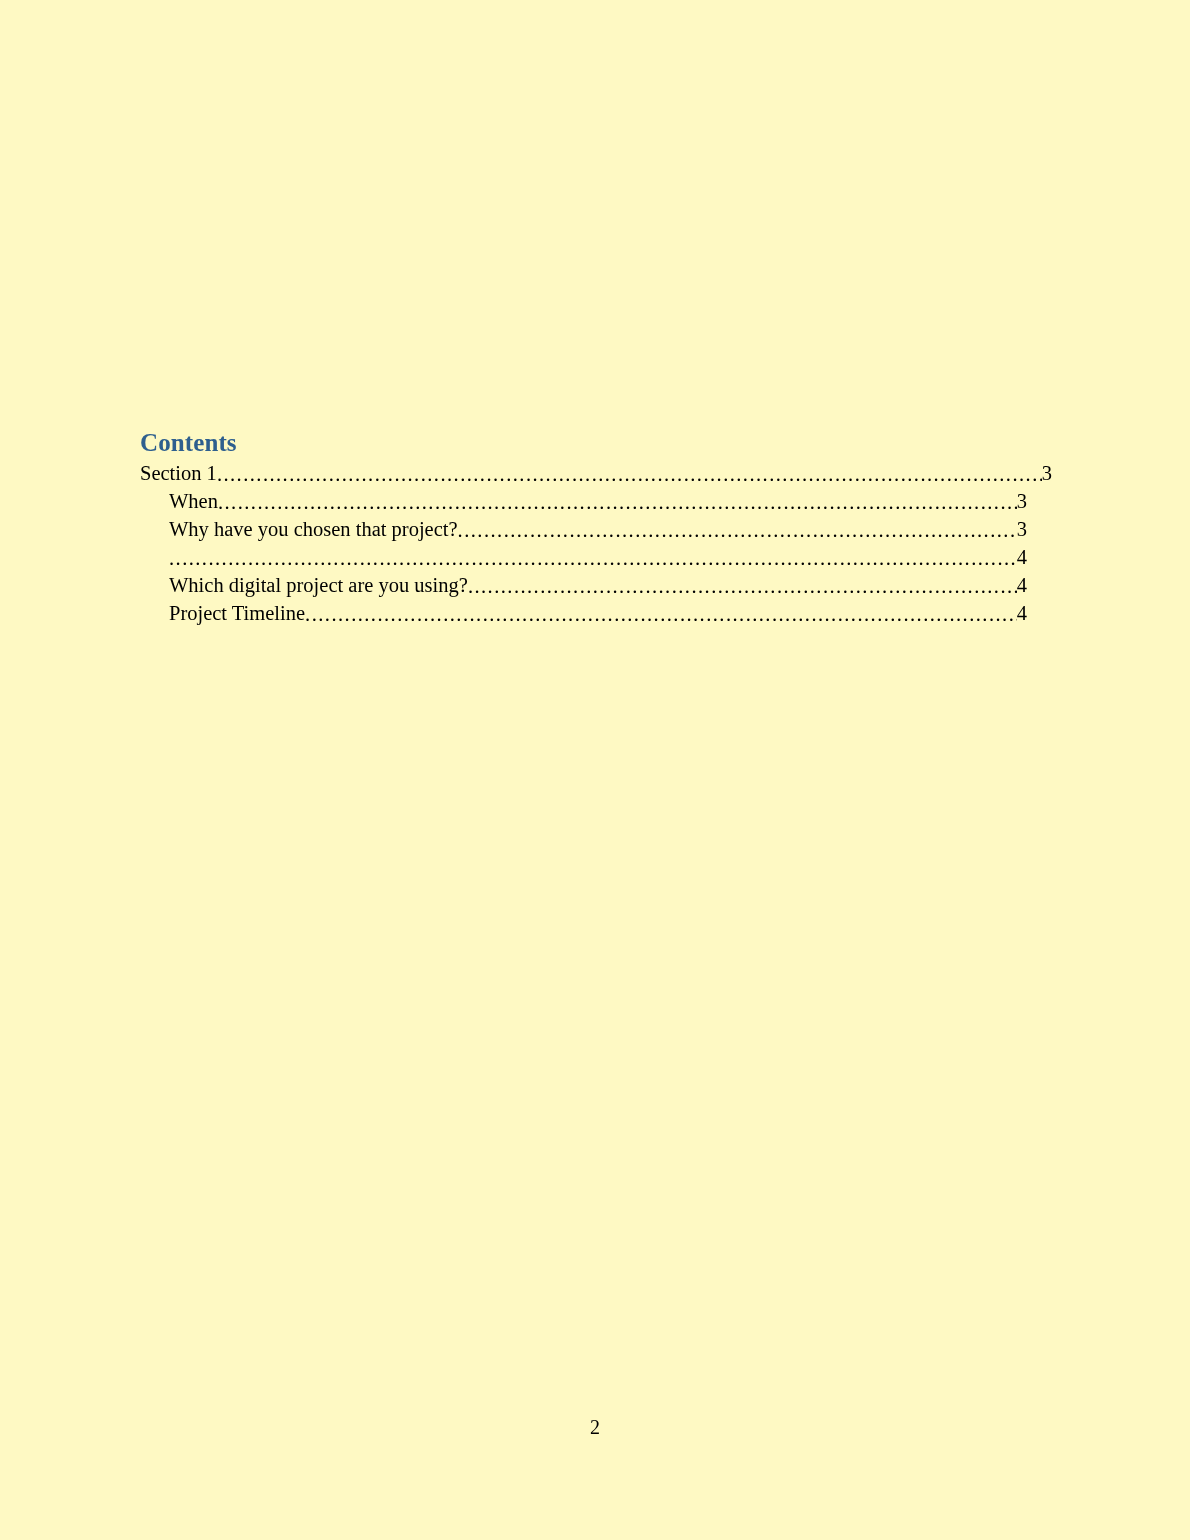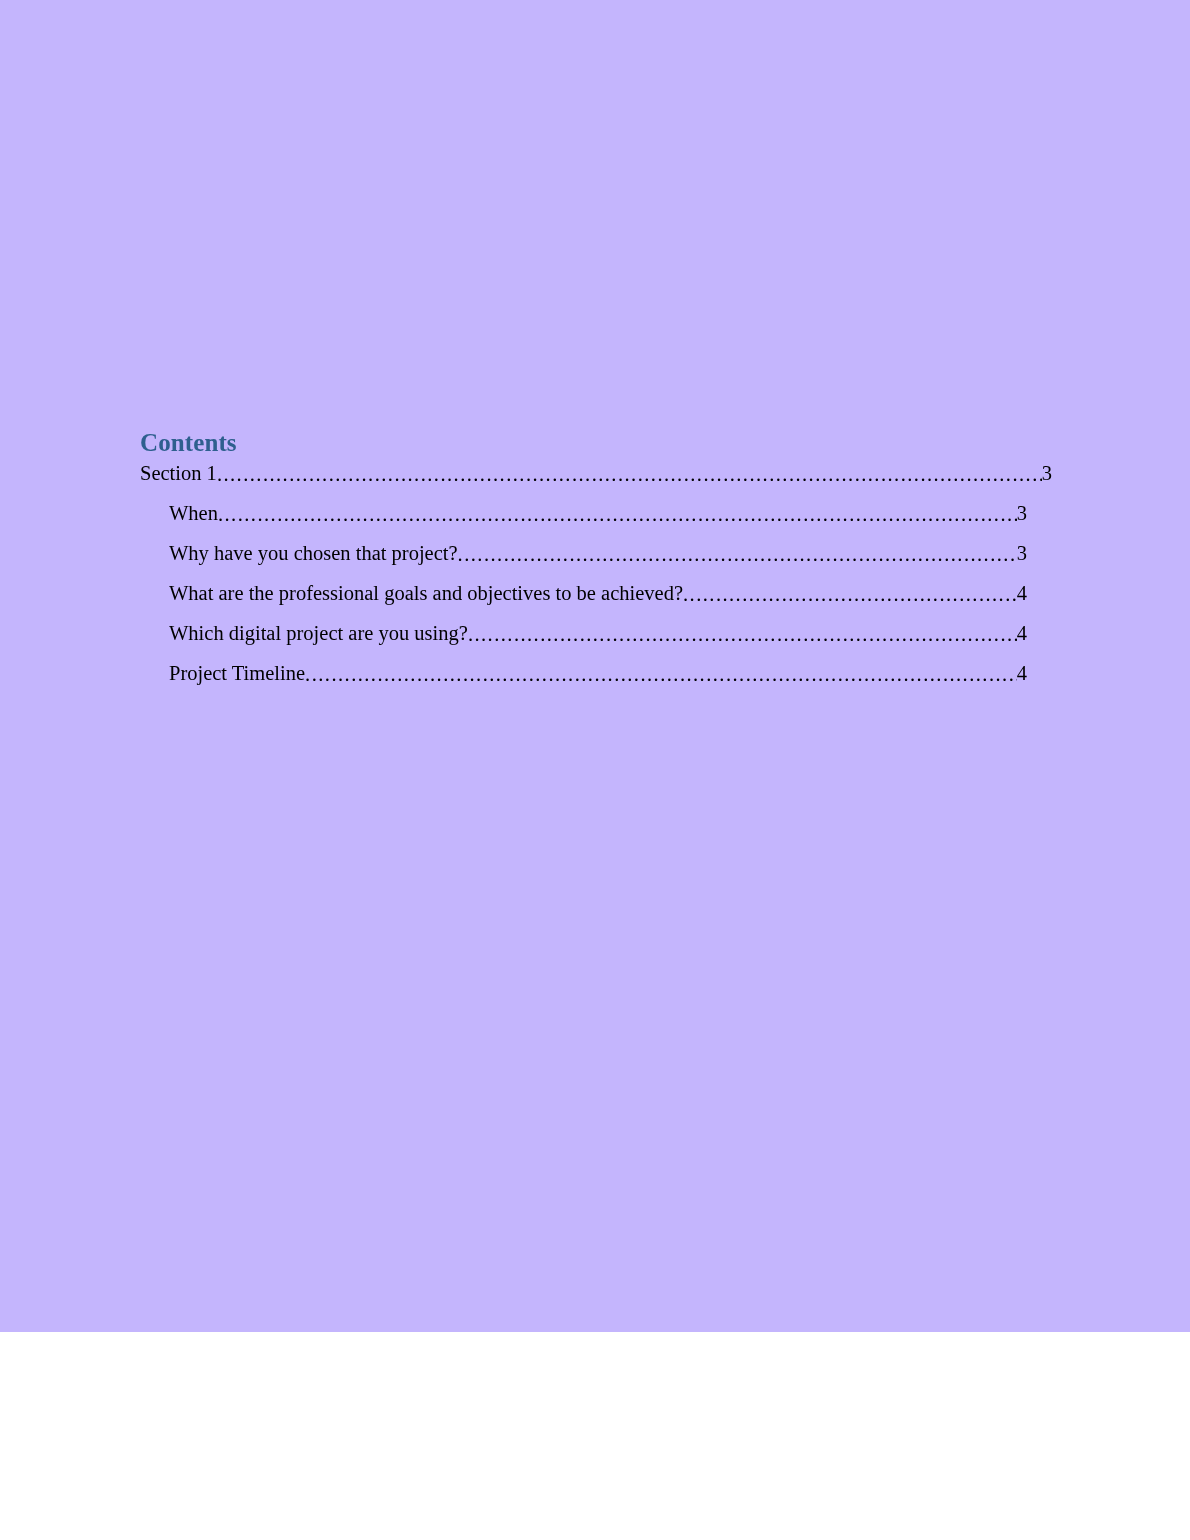--- a/index.html
+++ b/index.html
@@ -4,22 +4,22 @@
 <style>
   html, body {
     margin: 0;
     padding: 0;
     background: #ffffff;
   }
 
   .page {
     position: relative;
     width: 1190px;
-    height: 1332px;
-    background: #c4b5fd;
+    height: 1540px;
+    background: #fef9c3;
     margin: 0 auto;
     overflow: hidden;
     font-family: "Liberation Serif", "DejaVu Serif", serif;
     color: #000000;
   }
 
   
   .toc-block {
     position: absolute;
     left: 140px;
@@ -57,21 +57,21 @@
   .toc-entry.lvl1 {
     margin-left: 0;
     width: 912px;
     margin-top: 0;
   }
 
   
   .toc-entry.lvl2 {
     margin-left: 29px;
     width: 858px;
-    margin-top: 18px;
+    margin-top: 6px;
   }
 
   .toc-entry.lvl1.spaced-top {
     margin-top: 18px;
   }
 
   .toc-title {
     flex: 0 0 auto;
   }
 
@@ -135,21 +135,20 @@
         <span class="toc-page">3</span>
       </li>
 
       <li class="toc-entry lvl2">
         <span class="toc-title">Why have you chosen that project?</span>
         <span class="toc-leader"></span>
         <span class="toc-page">3</span>
       </li>
 
       <li class="toc-entry lvl2">
-        <span class="toc-title">What are the professional goals and objectives to be achieved?</span>
         <span class="toc-leader"></span>
         <span class="toc-page">4</span>
       </li>
 
       <li class="toc-entry lvl2">
         <span class="toc-title">Which digital project are you using?</span>
         <span class="toc-leader"></span>
         <span class="toc-page">4</span>
       </li>
 

